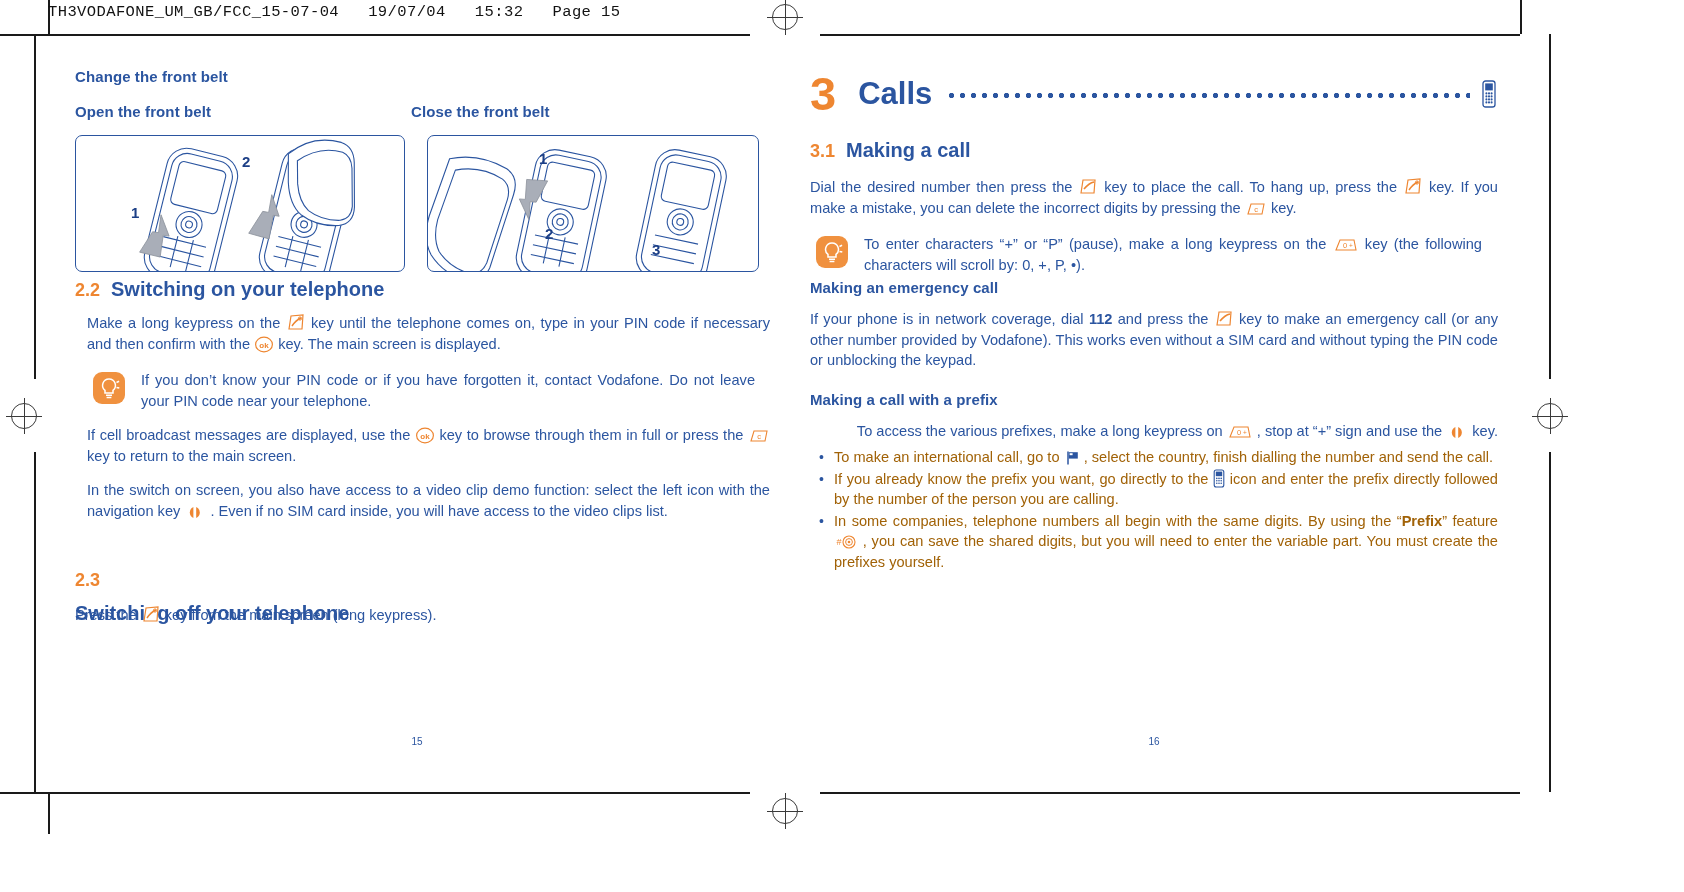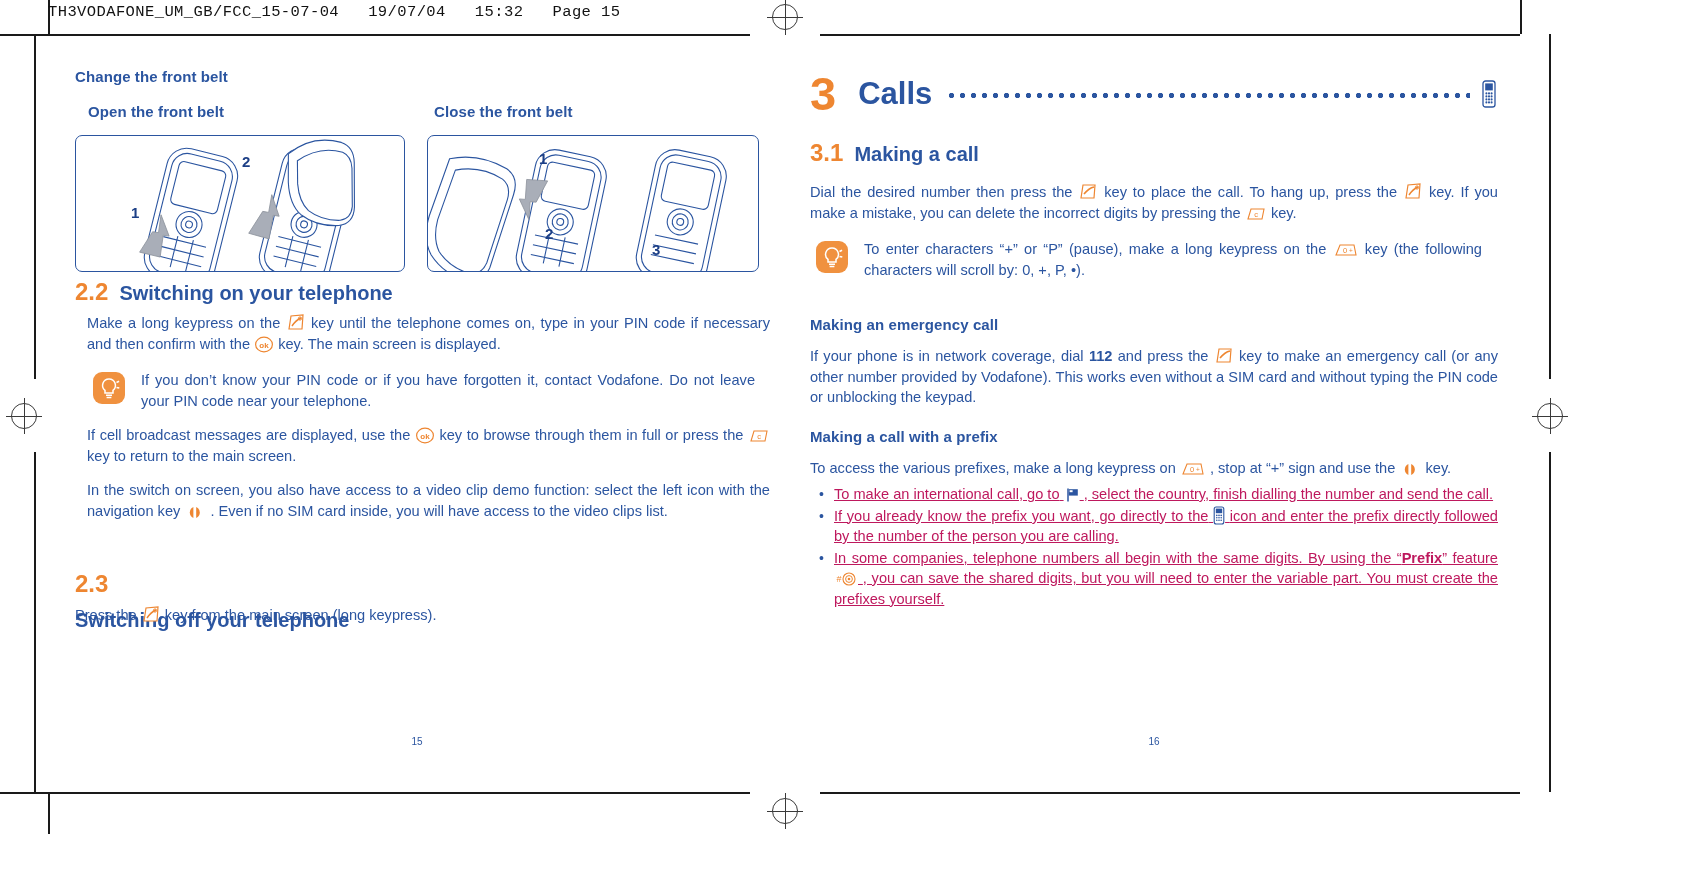--- a/index.html
+++ b/index.html
@@ -21,21 +21,21 @@
   .runhead{
     position:absolute;left:48px;top:3px;
     font-family:"Liberation Mono", monospace;
     font-size:15.5px;letter-spacing:.4px;color:#121212;white-space:pre;
   }
 
   
   .sheet{position:absolute;}
   .h-sub{font-size:15px;font-weight:bold;color:#2b55a0;letter-spacing:.1px;}
   .h-sec{display:flex;align-items:baseline;gap:11px;}
-  .h-sec .num{font-size:24px;font-weight:bold;color:#ee8631;}
+  .h-sec .num{font-size:18px;font-weight:bold;color:#ee8631;}
   .h-sec .txt{font-size:20px;font-weight:bold;color:#2b55a0;}
   p.body{
     font-size:14.6px;line-height:20.5px;margin:0;color:#2b55a0;
     text-align:justify;
   }
   p.body.sp{margin-top:14px;}
   .nb{font-weight:bold;}
 
   
   .illo{
@@ -70,22 +70,22 @@
   }
   .chap .leader i{
     position:absolute;left:0;right:0;bottom:5px;height:7px;
     background-image:radial-gradient(circle, #2b55a0 2.6px, rgba(0,0,0,0) 2.9px);
     background-size:11px 7px;background-repeat:repeat-x;
   }
 
   
   ul.blist{margin:2px 0 0 0;padding:0;list-style:none;}
   ul.blist li{
-    font-size:14.6px;line-height:20.5px;color:#be185d;
-    padding-left:24px;position:relative;text-align:justify;margin-top:1px;text-decoration:underline;
+    font-size:14.6px;line-height:20.5px;color:#a16207;
+    padding-left:24px;position:relative;text-align:justify;margin-top:1px;
   }
   ul.blist li:before{
     content:"\2022";position:absolute;left:9px;top:0;color:#2b55a0;font-size:14px;
   }
 
   .folio{
     position:absolute;font-size:10px;color:#2b55a0;text-align:center;width:40px;
   }
 </style>
 </head>
@@ -112,21 +112,21 @@
   <div class="reg" style="left:772px;top:798px;width:24px;height:24px;"></div>
   <div class="reg" style="left:11px;top:403px;width:24px;height:24px;"></div>
   <div class="reg" style="left:1537px;top:403px;width:24px;height:24px;"></div>
 
   <div class="runhead">TH3VODAFONE_UM_GB/FCC_15-07-04   19/07/04   15:32   Page 15</div>
 
   <div class="sheet" style="left:75px;top:68px;width:683px;height:660px;">
 
     <div class="h-sub" style="margin:0 0 18px 0;">Change the front belt</div>
 
-    <div style="display:flex;gap:22px;margin-left:13px;">
+    <div style="display:flex;gap:6px;">
       <div style="width:330px;">
         <div class="h-sub" style="margin-bottom:10px;">Open the front belt</div>
       </div>
       <div style="width:330px;">
         <div class="h-sub" style="margin-bottom:10px;">Close the front belt</div>
       </div>
     </div>
 
     <div class="illo" style="left:0;top:67px;width:328px;height:135px;">
       <svg width="328" height="135" viewBox="0 0 328 135">
@@ -370,38 +370,38 @@
           <svg width="26" height="16" viewBox="0 0 26 16">
               <path d="M3 13 L7 3 L21 3 L23 13 Z" fill="#fff" stroke="#ee8631" stroke-width="1.1"></path>
               <text x="12" y="11" font-size="7.5" font-family="Liberation Sans, sans-serif" fill="#ee8631" text-anchor="middle">0</text>
               <text x="18" y="10.5" font-size="6.5" font-family="Liberation Sans, sans-serif" fill="#ee8631" text-anchor="middle">+</text>
             </svg>
         </span>
         <span>key (the following characters will scroll by: 0, +, P, •).</span>
       </div>
     </div>
 
-    <div class="h-sub" style="margin-top:36px;">Making an emergency call</div>
+    <div class="h-sub" style="margin-top:4px;">Making an emergency call</div>
 
     <p class="body" style="margin-top:13px;">
       <span>If your phone is in network coverage, dial</span>
       <span class="nb">112</span>
       <span>and press the</span>
       <span class="key" style="width:20px;height:19px;">
         <svg width="20" height="19" viewBox="0 0 20 19">
             <path d="M3 16 L5 3 L17 3 L16 16 Z" fill="#fff" stroke="#ee8631" stroke-width="1.2"></path>
             <path d="M6 12 q5 -6 10 -7" stroke="#ee8631" stroke-width="1.6" fill="none"></path>
           </svg>
       </span>
       <span>key to make an emergency call (or any other number provided by Vodafone). This works even without a SIM card and without typing the PIN code or unblocking the keypad.</span>
     </p>
 
     <div class="h-sub" style="margin-top:20px;">Making a call with a prefix</div>
 
-    <p class="body" style="margin-top:13px;text-align:left;">
+    <p class="body" style="margin-top:13px;text-align:right;">
       <span>To access the various prefixes, make a long keypress on</span>
       <span class="key" style="width:26px;height:16px;">
         <svg width="26" height="16" viewBox="0 0 26 16">
             <path d="M3 13 L7 3 L21 3 L23 13 Z" fill="#fff" stroke="#ee8631" stroke-width="1.1"></path>
             <text x="12" y="11" font-size="7.5" font-family="Liberation Sans, sans-serif" fill="#ee8631" text-anchor="middle">0</text>
             <text x="18" y="10.5" font-size="6.5" font-family="Liberation Sans, sans-serif" fill="#ee8631" text-anchor="middle">+</text>
           </svg>
       </span>
       <span>, stop at “+” sign and use the</span>
       <span class="key" style="width:22px;height:15px;">

